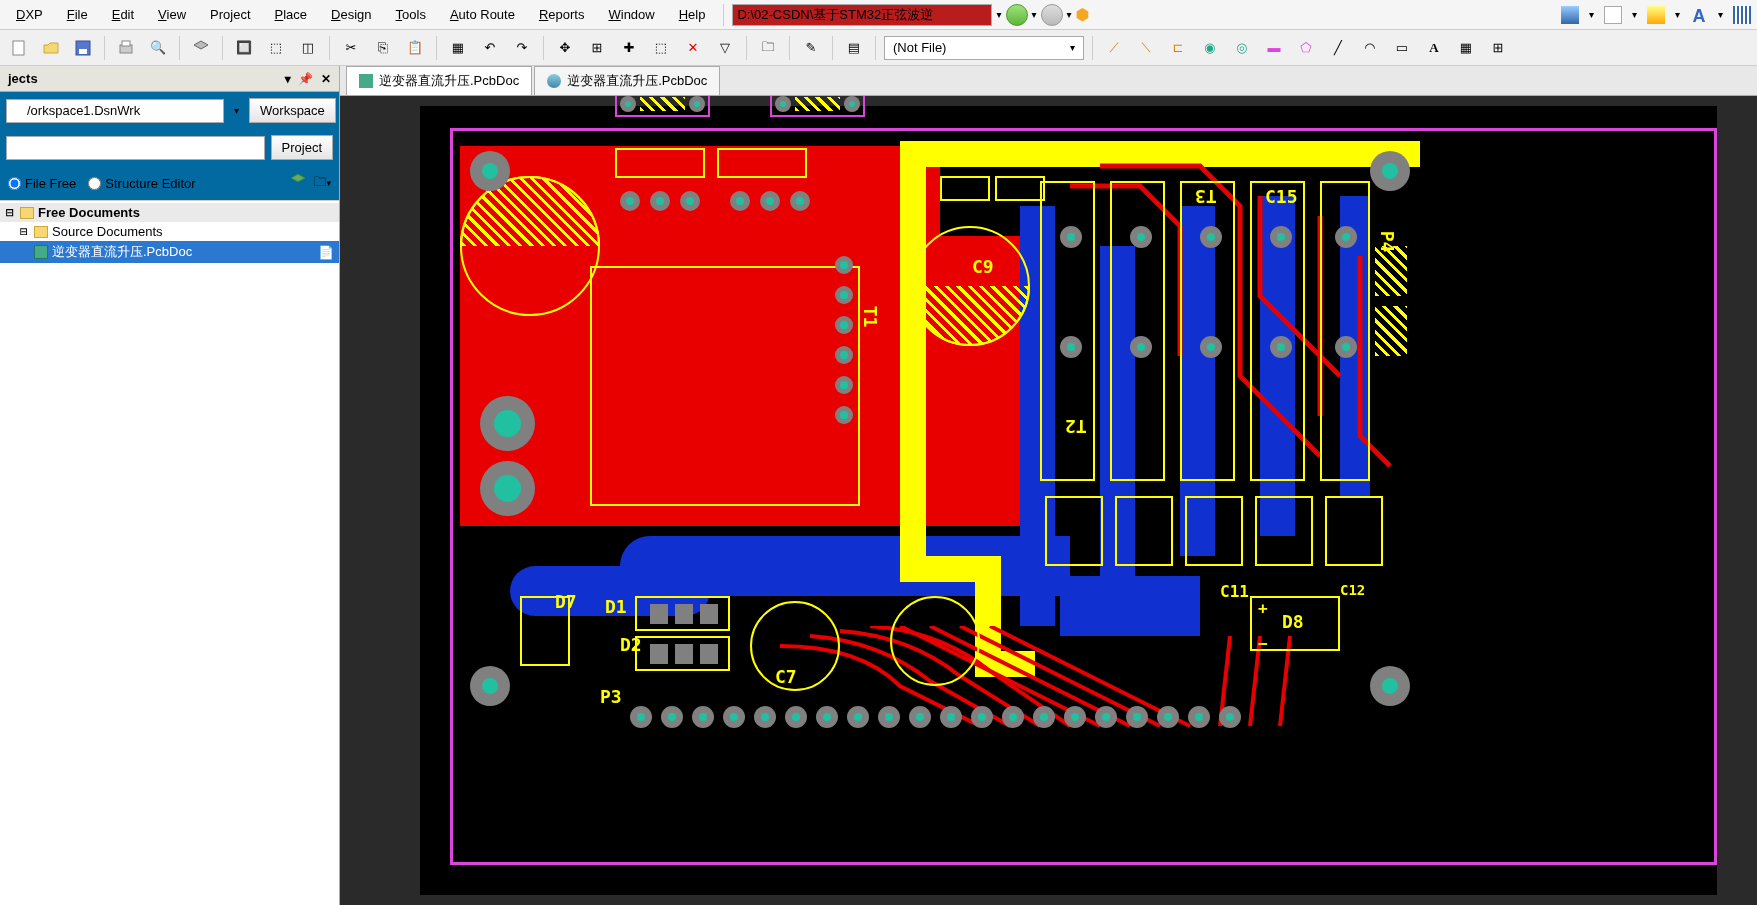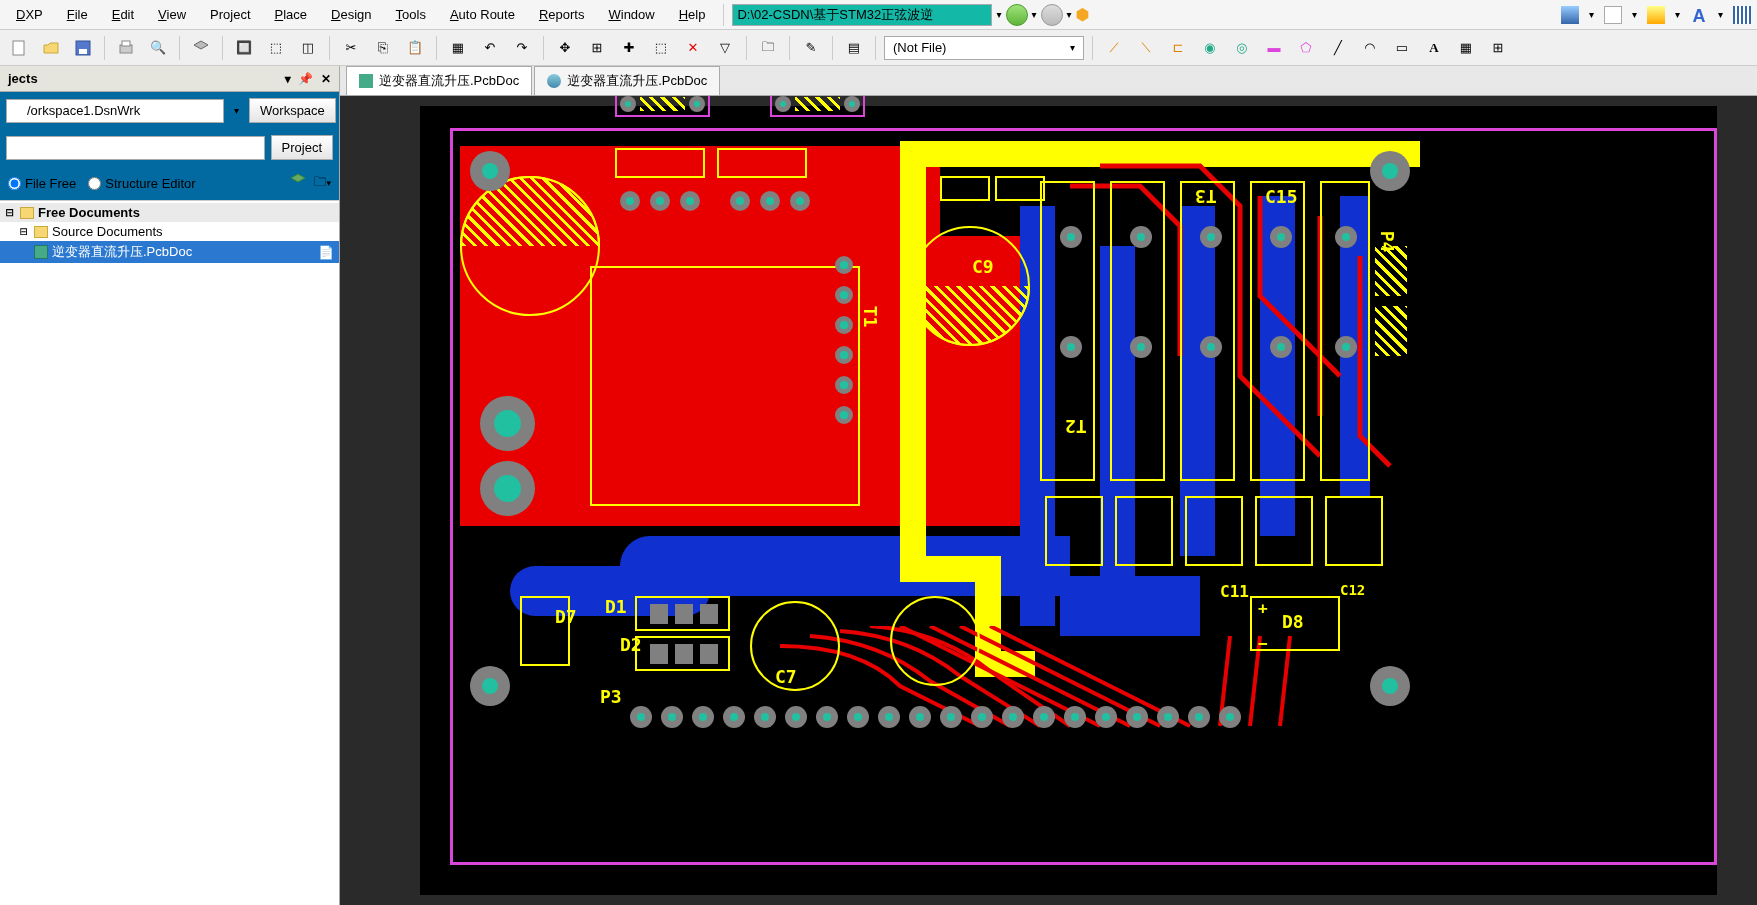--- a/index.html
+++ b/index.html
@@ -3,21 +3,21 @@
 <meta charset="utf-8">
 <style>
 * { margin: 0; padding: 0; box-sizing: border-box; font-family: "Segoe UI", Tahoma, sans-serif; font-size: 13px; }
 body { background: #e8e8e8; width: 1757px; height: 905px; overflow: hidden; display: flex; flex-direction: column; }
 
 
 .menubar { display: flex; align-items: center; background: #f5f5f5; border-bottom: 1px solid #ccc; height: 30px; padding: 0 6px; gap: 4px; }
 .menubar .menu-item { padding: 4px 10px; cursor: pointer; }
 .menubar .menu-item u { text-decoration: underline; }
 .menubar .sep { width: 1px; height: 22px; background: #ccc; margin: 0 4px; }
-.path-input { flex: 0 0 260px; height: 22px; border: 1px solid #aaa; padding: 0 4px; background: #14b8a6; }
+.path-input { flex: 0 0 260px; height: 22px; border: 1px solid #aaa; padding: 0 4px; background: #b91c1c; }
 .menubar .nav-btn { width: 22px; height: 22px; border-radius: 50%; background: linear-gradient(#9fe37a,#5fb53a); border: 1px solid #4a9a2d; display: inline-block; }
 .menubar .nav-btn.gray { background: linear-gradient(#ddd,#bbb); border-color: #999; }
 .menubar .home-icon { color: #f5a623; font-size: 16px; }
 .menubar .right-icons { margin-left: auto; display: flex; gap: 10px; align-items: center; }
 .ricon { width: 18px; height: 18px; display: inline-block; }
 
 
 .toolbar { display: flex; align-items: center; background: #f0f0f0; border-bottom: 1px solid #ccc; height: 36px; padding: 0 6px; gap: 6px; }
 .tbtn { width: 26px; height: 26px; border: 1px solid transparent; display: flex; align-items: center; justify-content: center; cursor: pointer; }
 .tsep { width: 1px; height: 24px; background: #ccc; margin: 0 2px; }
@@ -411,21 +411,21 @@
             <span style="flex:1;height:14px;margin:0 4px;" class="hatch"></span>
             <span class="pad" style="position:relative;width:16px;height:16px;"></span>
           </div>
           <div style="border:2px solid #d946d9; width:95px; height:26px; display:flex; align-items:center; justify-content:space-between; padding:0 3px;">
             <span class="pad" style="position:relative;width:16px;height:16px;"></span>
             <span style="flex:1;height:14px;margin:0 4px;" class="hatch"></span>
             <span class="pad" style="position:relative;width:16px;height:16px;"></span>
           </div>
         </div>
 
-        <div class="txt" style="left:135px; top:500px;">D7</div>
+        <div class="txt" style="left:135px; top:485px;">D7</div>
         <div class="txt" style="left:185px; top:490px;">D1</div>
         <div class="txt" style="left:200px; top:528px;">D2</div>
         <div class="txt" style="left:355px; top:560px;">C7</div>
         <div class="txt" style="left:180px; top:580px;">P3</div>
         <div class="txt" style="left:552px; top:150px;">C9</div>
         <div class="txt" style="left:440px; top:200px; transform:rotate(90deg);">T1</div>
         <div class="txt" style="left:645px; top:310px; transform:rotate(180deg);">T2</div>
         <div class="txt" style="left:775px; top:80px; transform:rotate(180deg);">T3</div>
         <div class="txt" style="left:845px; top:80px;">C15</div>
         <div class="txt" style="left:957px; top:125px; transform:rotate(90deg);">P4</div>

